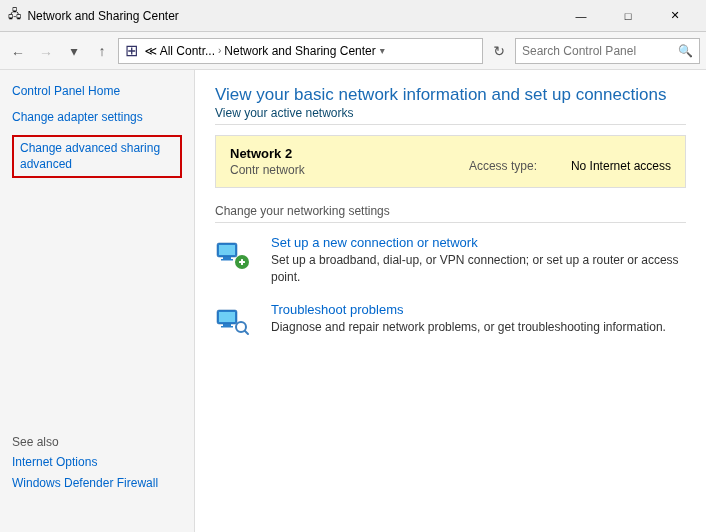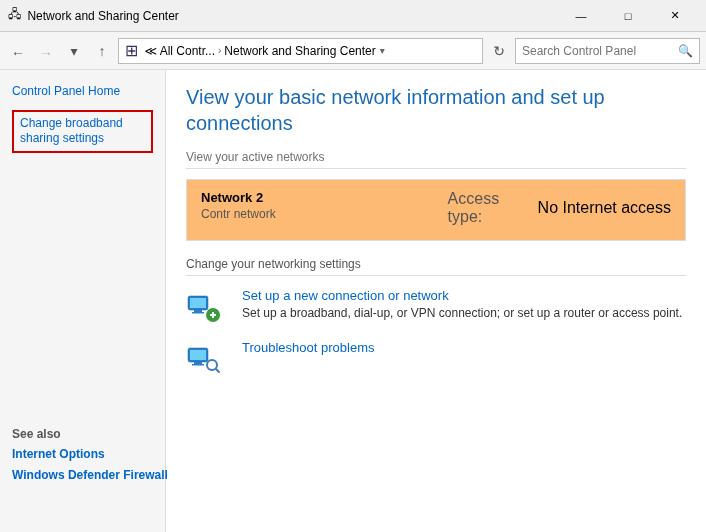--- a/index.html
+++ b/index.html
@@ -83,21 +83,21 @@
     .search-icon { color: #666; font-size: 12px; }
 
     
     .main-layout {
       display: flex;
       height: calc(532px - 70px);
     }
 
     
     .sidebar {
-      width: 166px;
+      width: 195px;
       background: #f5f5f5;
       border-right: 1px solid #ddd;
       padding: 14px 12px;
     }
     .sidebar-link {
       display: block;
       color: #0066cc;
       cursor: pointer;
       text-decoration: none;
       font-size: 12px;
@@ -124,48 +124,47 @@
       margin-bottom: 6px;
     }
 
     
     .content {
       flex: 1;
       padding: 14px 20px;
       overflow-y: auto;
     }
     .page-title {
-      font-size: 20px;
+      font-size: 17px;
       font-weight: 300;
       color: #1a6bb5;
-      margin-bottom: 14px;
       line-height: 1.3;
     }
     .section-label {
       font-size: 12px;
-      color: #737373;
+      color: #0c4a6e;
       margin-bottom: 10px;
       border-bottom: 1px solid #ddd;
       padding-bottom: 4px;
     }
 
     
     .network-card {
       border: 1px solid #ddd;
-      background: #fdba74;
+      background: #fef9c3;
       padding: 10px 14px;
       margin-bottom: 16px;
       display: flex;
       justify-content: space-between;
-      align-items: flex-start;
+      align-items: flex-end;
     }
     .network-name { font-weight: bold; font-size: 13px; margin-bottom: 2px; }
     .network-type { color: #555; font-size: 12px; }
     .network-right { text-align: left; }
-    .network-row { display: flex; gap: 0; font-size: 16px; margin-bottom: 4px; align-items: center; }
+    .network-row { display: flex; gap: 12px; font-size: 12px; margin-bottom: 4px; align-items: center; }
     .network-row-label { color: #555; width: 90px; }
     .network-link { color: #0066cc; cursor: pointer; text-decoration: none; }
 
     
     .networking-section { margin-top: 4px; }
     .networking-label {
       font-size: 12px;
       color: #555;
       margin-bottom: 12px;
       border-bottom: 1px solid #ddd;
@@ -223,23 +222,24 @@
     <input class="search-input" type="text" placeholder="Search Control Panel" style="">
     <span class="search-icon">🔍</span>
   </div>
 </div>
 
 <div class="main-layout">
 
   <div class="sidebar">
     <div class="sidebar-wrapper">
       <a class="sidebar-link">Control Panel Home</a>
-      <a class="sidebar-link highlighted">Change broadband sharing settings</a>
-
-      <div style="margin-top: auto; position: absolute; bottom: 24px; width: 166px; font-weight: bold;">
+      <a class="sidebar-link">Change adapter settings</a>
+      <a class="sidebar-link highlighted">Change advanced sharing advanced</a>
+
+      <div style="margin-top: auto; position: absolute; bottom: 16px; width: 166px;">
         <div class="see-also-label">See also</div>
         <a class="sidebar-link" style="margin-bottom:6px;">Internet Options</a>
         <a class="sidebar-link">Windows Defender Firewall</a>
       </div>
     </div>
   </div>
 
   <div class="content">
     <div class="page-title">View your basic network information and set up connections</div>
 
@@ -287,17 +287,18 @@
             <rect x="4" y="10" width="16" height="10" fill="#6ecef5"></rect>
             <rect x="8" y="22" width="8" height="2" fill="#2a7fcb"></rect>
             <rect x="6" y="24" width="12" height="1.5" fill="#2a7fcb"></rect>
 
             <circle cx="26" cy="25" r="5" fill="none" stroke="#3c7fc0" stroke-width="2"></circle>
             <line x1="30" y1="29" x2="33" y2="32" stroke="#3c7fc0" stroke-width="2" stroke-linecap="round"></line>
           </svg>
         </div>
         <div class="action-text">
           <a class="action-link">Troubleshoot problems</a>
+          <span class="action-desc">Diagnose and repair network problems, or get troubleshooting information.</span>
         </div>
       </div>
     </div>
   </div>
 </div>
 
 </body></html>

